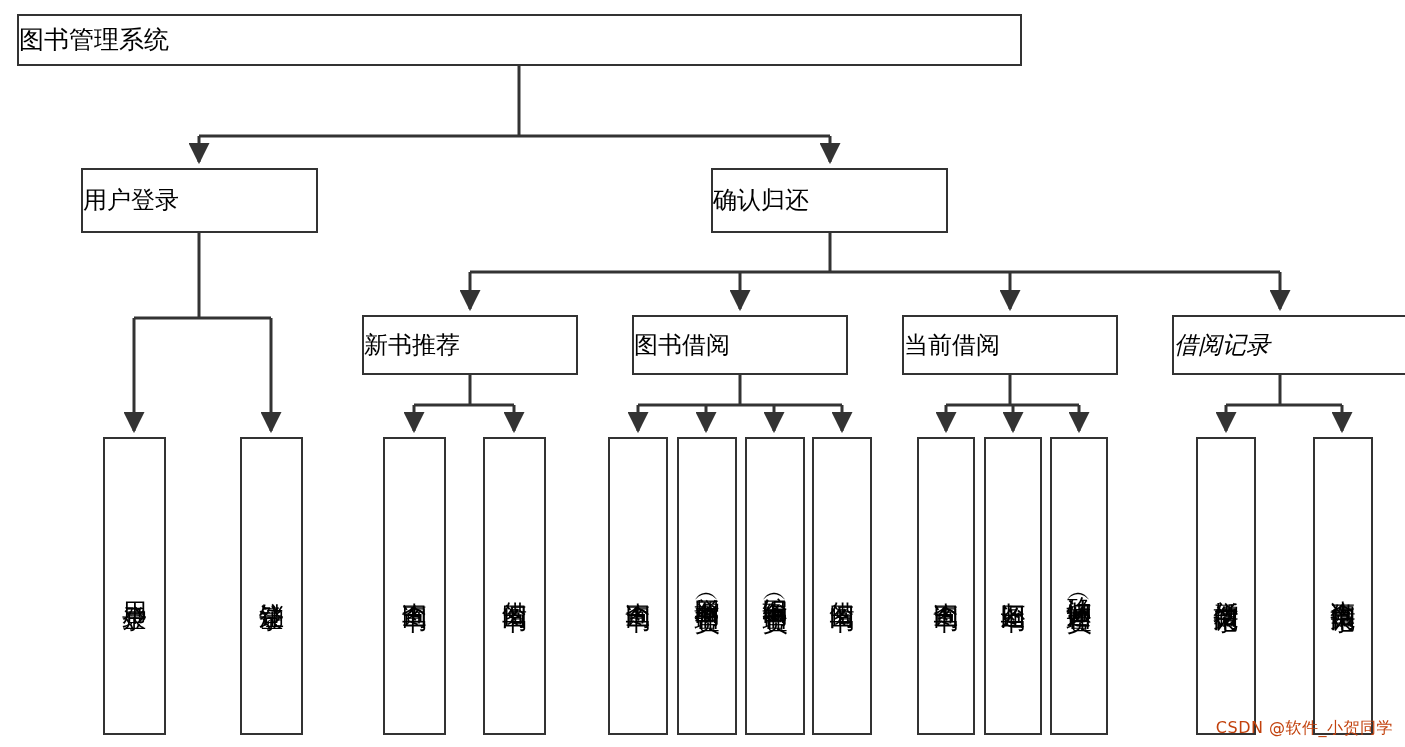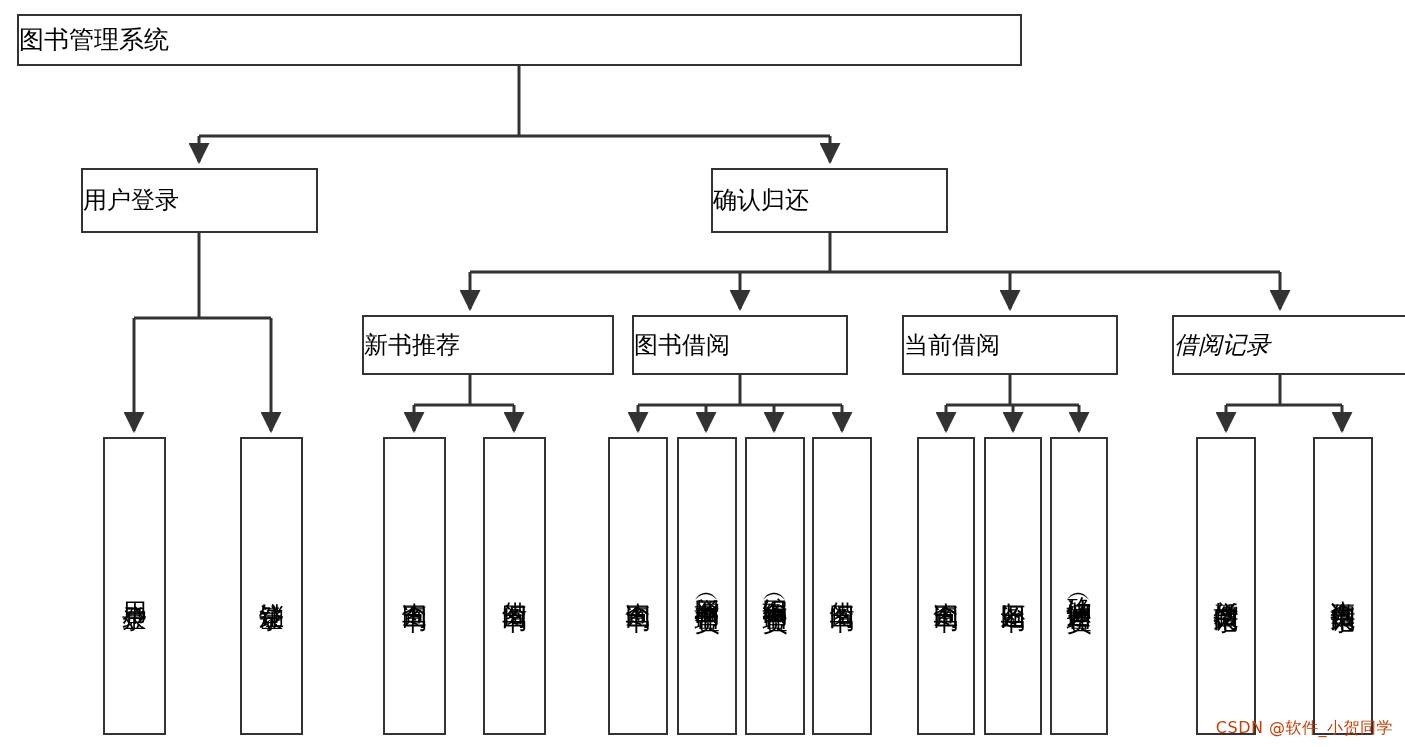--- a/index.html
+++ b/index.html
@@ -133,21 +133,21 @@
   </div>
 
   <div class="node horiz level2-node" style="left:81px; top:168px; width:237px; height:65px;">
     <span class="label">用户登录</span>
   </div>
 
   <div class="node horiz level2-node" style="left:711px; top:168px; width:237px; height:65px;">
     <span class="label">确认归还</span>
   </div>
 
-  <div class="node horiz level3-node" style="left:362px; top:315px; width:252px; height:60px;">
+  <div class="node horiz level3-node" style="left:362px; top:315px; width:216px; height:60px;">
     <span class="label">新书推荐</span>
   </div>
 
   <div class="node horiz level3-node" style="left:632px; top:315px; width:216px; height:60px;">
     <span class="label">图书借阅</span>
   </div>
 
   <div class="node horiz level3-node" style="left:902px; top:315px; width:216px; height:60px;">
     <span class="label">当前借阅</span>
   </div>

